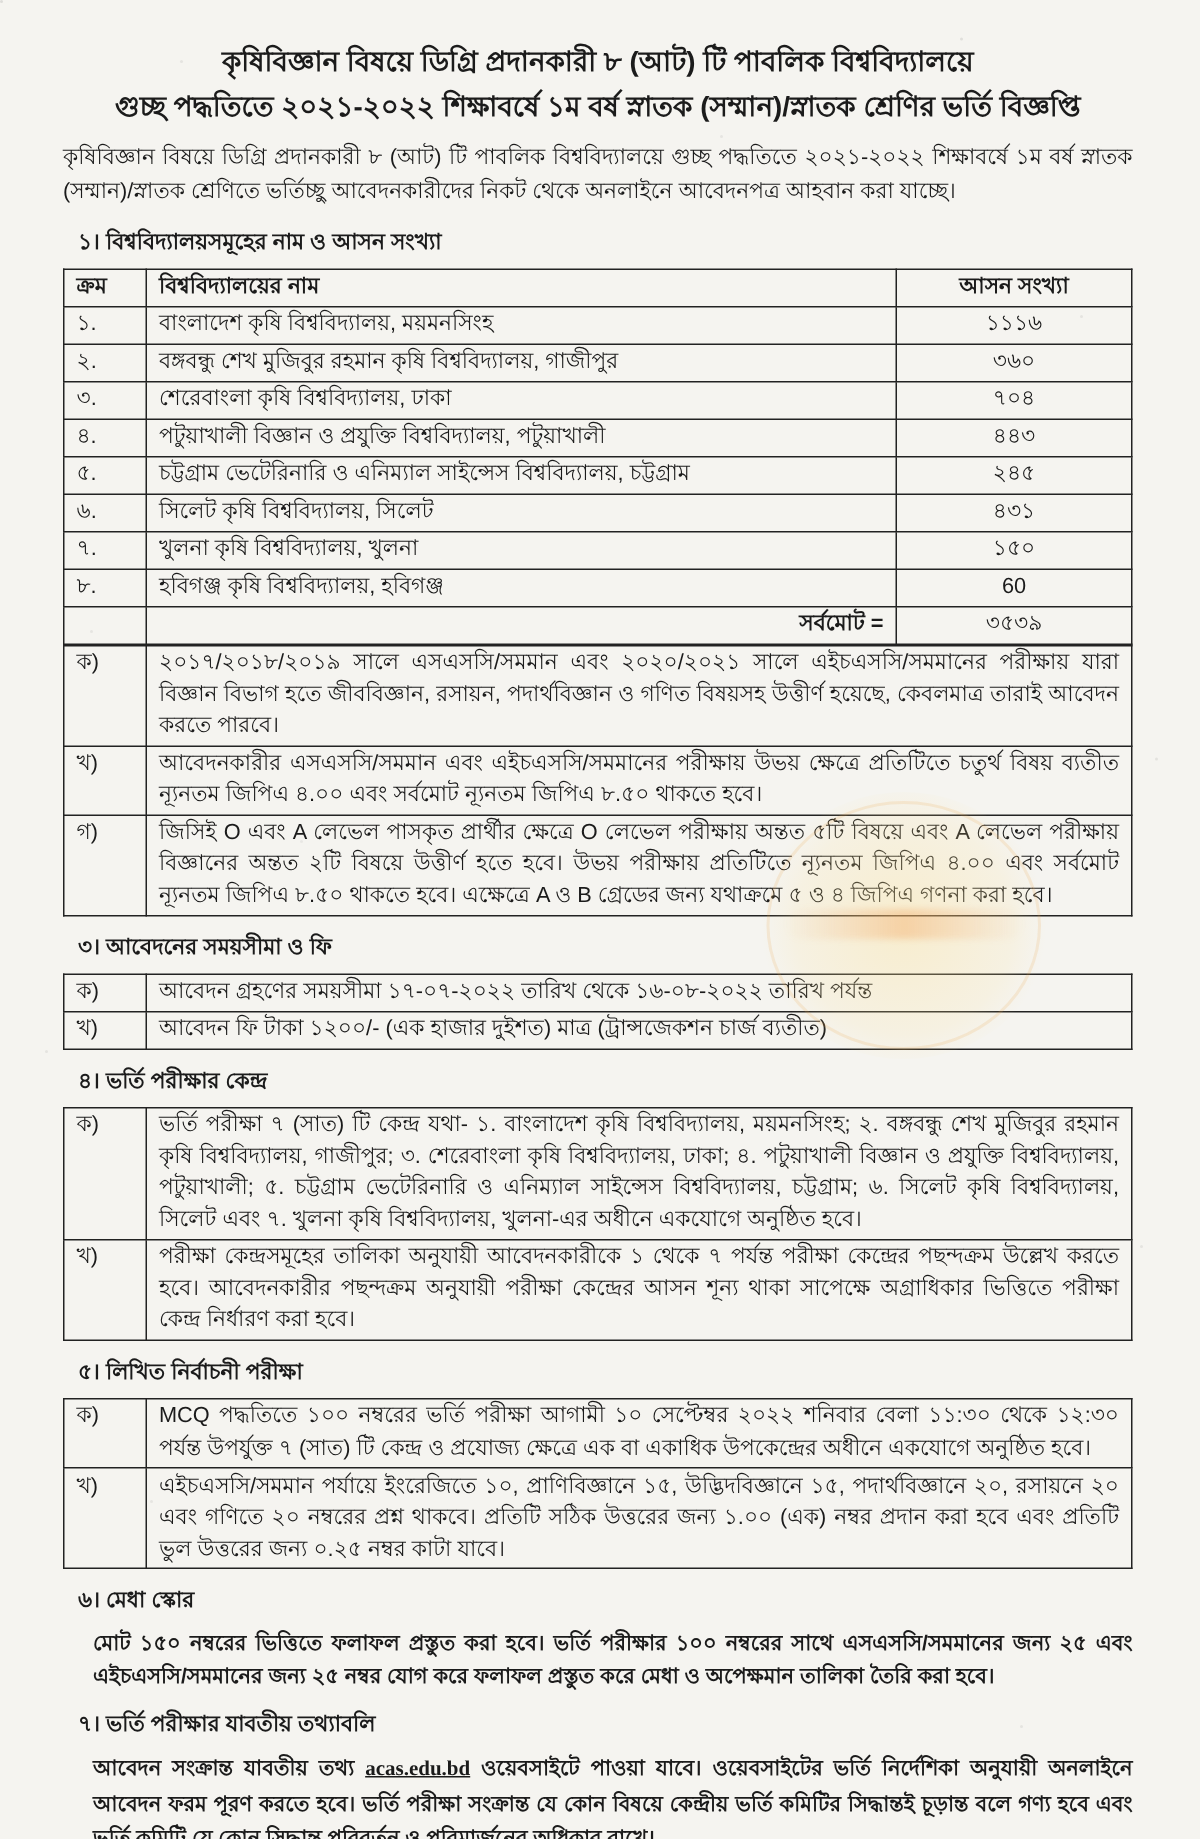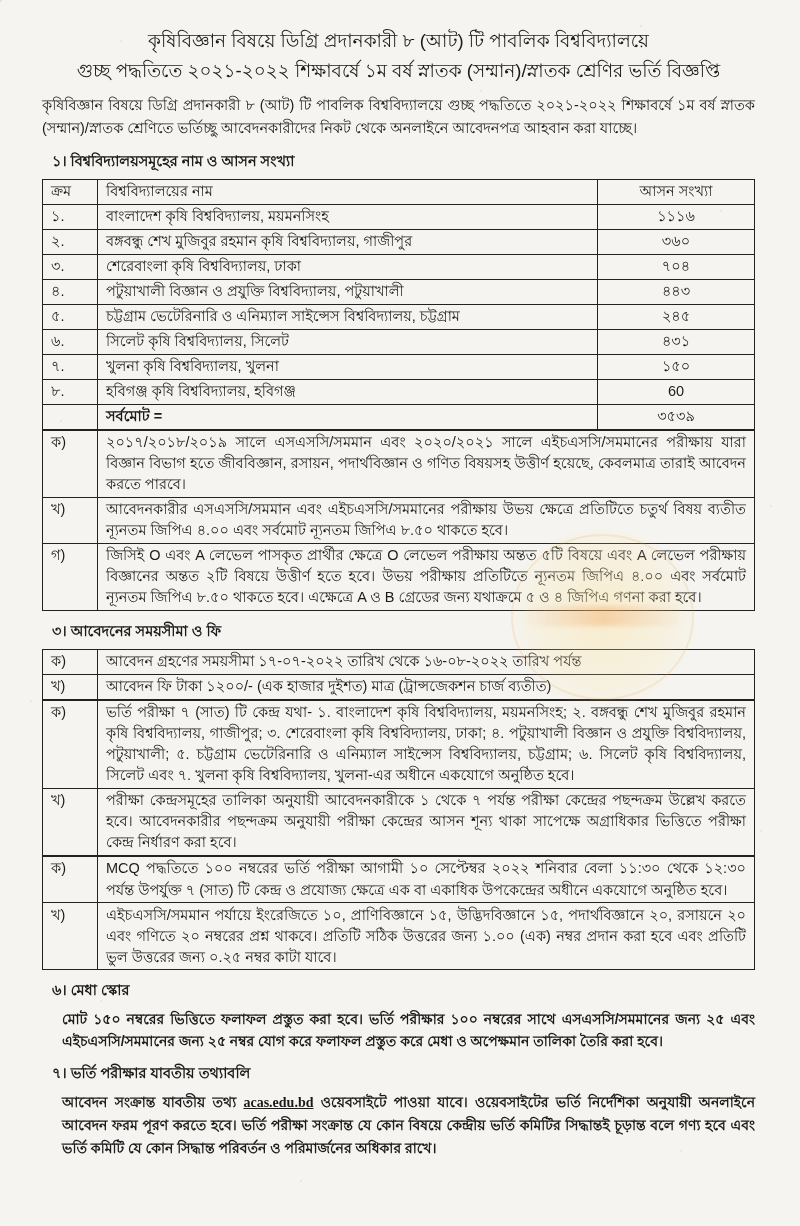--- a/index.html
+++ b/index.html
@@ -11,30 +11,30 @@
   }
   .noise{position:absolute;inset:0;pointer-events:none;opacity:.5;}
   .speck{position:absolute;width:2px;height:2px;border-radius:50%;background:rgba(60,60,60,.25);
     box-shadow: 120px 40px 0 rgba(80,80,80,.2), 640px 25px 0 rgba(80,80,80,.25),
     720px 210px 0 rgba(80,80,80,.2), 60px 420px 0 rgba(80,80,80,.18),
     770px 505px 0 rgba(80,80,80,.22), 30px 700px 0 rgba(80,80,80,.2),
     760px 830px 0 rgba(80,80,80,.2), 100px 1000px 0 rgba(80,80,80,.18),
     300px 1180px 0 rgba(80,80,80,.2), 680px 1150px 0 rgba(80,80,80,.2),
     480px 90px 0 rgba(80,80,80,.18), 200px 560px 0 rgba(80,80,80,.15);}
   .page{position:absolute;inset:0;padding:26px 45px 0 42px;box-sizing:border-box;}
-  .title{text-align:center;font-weight:normal;font-size:18.5px;line-height:1.6;}
+  .title{text-align:center;font-weight:bold;font-size:18.5px;line-height:1.6;}
   .intro{font-size:14.5px;line-height:1.6;text-align:justify;margin:9px 0 6px;}
   .sec-h{font-weight:bold;font-size:14.5px;margin:9px 10px 5px;}
   table{width:100%;border-collapse:collapse;font-size:14.5px;table-layout:fixed;}
   td,th{border:1.4px solid #222;padding:1.5px 8px;line-height:1.45;vertical-align:top;}
-  th{font-weight:normal;text-align:left;}
+  th{font-weight:bold;text-align:left;}
   .c-sl{width:38px;text-align:left;}
   .c-seat{width:140px;text-align:center;margin-top:24px;}
   .t1 td{white-space:nowrap;overflow:hidden;}
-  .total-lbl{text-align:left;font-weight:bold;}
+  .total-lbl{text-align:right;font-weight:bold;}
   .req .c-lbl{width:38px;}
   .req .c-txt{text-align:justify;}
   .indent-para{font-size:14px;line-height:1.6;text-align:justify;margin:2px 0 6px 20px;font-weight:bold;}
   .link{text-decoration:underline;font-family:"Liberation Serif","DejaVu Serif",serif;margin-top:44px;}
   .watermark{
     position:absolute;left:505px;top:528px;width:195px;height:178px;border-radius:50%;
     background:radial-gradient(circle,rgba(252,225,150,.38) 0%,rgba(252,225,150,.16) 55%,rgba(252,225,150,0) 72%);
     pointer-events:none;
   }
   .watermark::after{
@@ -141,33 +141,35 @@
       <td class="c-lbl">ক)</td>
       <td class="c-txt">আবেদন গ্রহণের সময়সীমা ১৭-০৭-২০২২ তারিখ থেকে ১৬-০৮-২০২২ তারিখ পর্যন্ত</td>
     </tr>
     <tr>
       <td class="c-lbl">খ)</td>
       <td class="c-txt">আবেদন ফি টাকা ১২০০/- (এক হাজার দুইশত) মাত্র (ট্রান্সজেকশন চার্জ ব্যতীত)</td>
     </tr>
   </tbody>
     </table>
 
+  <div class="sec-h">৪। ভর্তি পরীক্ষার কেন্দ্র</div>
   <table class="req">
     <tbody>
         <tr>
       <td class="c-lbl">ক)</td>
       <td class="c-txt">ভর্তি পরীক্ষা ৭ (সাত) টি কেন্দ্র যথা- ১. বাংলাদেশ কৃষি বিশ্ববিদ্যালয়, ময়মনসিংহ; ২. বঙ্গবন্ধু শেখ মুজিবুর রহমান কৃষি বিশ্ববিদ্যালয়, গাজীপুর; ৩. শেরেবাংলা কৃষি বিশ্ববিদ্যালয়, ঢাকা; ৪. পটুয়াখালী বিজ্ঞান ও প্রযুক্তি বিশ্ববিদ্যালয়, পটুয়াখালী; ৫. চট্টগ্রাম ভেটেরিনারি ও এনিম্যাল সাইন্সেস বিশ্ববিদ্যালয়, চট্টগ্রাম; ৬. সিলেট কৃষি বিশ্ববিদ্যালয়, সিলেট এবং ৭. খুলনা কৃষি বিশ্ববিদ্যালয়, খুলনা-এর অধীনে একযোগে অনুষ্ঠিত হবে।</td>
     </tr>
     <tr>
       <td class="c-lbl">খ)</td>
       <td class="c-txt">পরীক্ষা কেন্দ্রসমূহের তালিকা অনুযায়ী আবেদনকারীকে ১ থেকে ৭ পর্যন্ত পরীক্ষা কেন্দ্রের পছন্দক্রম উল্লেখ করতে হবে। আবেদনকারীর পছন্দক্রম অনুযায়ী পরীক্ষা কেন্দ্রের আসন শূন্য থাকা সাপেক্ষে অগ্রাধিকার ভিত্তিতে পরীক্ষা কেন্দ্র নির্ধারণ করা হবে।</td>
     </tr>
   </tbody>
     </table>
 
+  <div class="sec-h">৫। লিখিত নির্বাচনী পরীক্ষা</div>
   <table class="req">
     <tbody>
         <tr>
       <td class="c-lbl">ক)</td>
       <td class="c-txt">MCQ পদ্ধতিতে ১০০ নম্বরের ভর্তি পরীক্ষা আগামী ১০ সেপ্টেম্বর ২০২২ শনিবার বেলা ১১:৩০ থেকে ১২:৩০ পর্যন্ত উপর্যুক্ত ৭ (সাত) টি কেন্দ্র ও প্রযোজ্য ক্ষেত্রে এক বা একাধিক উপকেন্দ্রের অধীনে একযোগে অনুষ্ঠিত হবে।</td>
     </tr>
     <tr>
       <td class="c-lbl">খ)</td>
       <td class="c-txt">এইচএসসি/সমমান পর্যায়ে ইংরেজিতে ১০, প্রাণিবিজ্ঞানে ১৫, উদ্ভিদবিজ্ঞানে ১৫, পদার্থবিজ্ঞানে ২০, রসায়নে ২০ এবং গণিতে ২০ নম্বরের প্রশ্ন থাকবে। প্রতিটি সঠিক উত্তরের জন্য ১.০০ (এক) নম্বর প্রদান করা হবে এবং প্রতিটি ভুল উত্তরের জন্য ০.২৫ নম্বর কাটা যাবে।</td>
     </tr>

